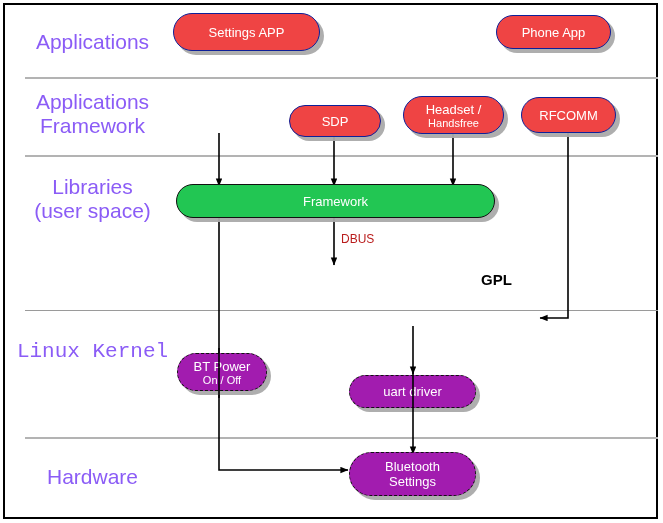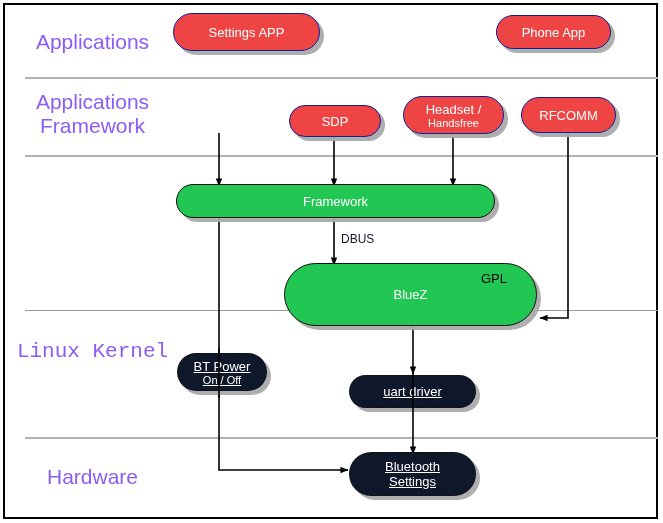--- a/index.html
+++ b/index.html
@@ -55,36 +55,36 @@
   }
   .node.blue {
     background: #ef4444;
     border: 1px solid #0d2099;
   }
   .node.green {
     background: #22c653;
     border: 1px solid #111111;
   }
   .node.red {
-    background: #0f172a;
+    background: #a21caf;
     border: 1px dashed #111111;
-    text-decoration: underline;
   }
   .node .l1 { font-size: 13px; }
   .node .l2 { font-size: 11px; }
   .node.green .l1 { font-size: 13px; }
   .badge-gpl {
     position: absolute;
     color: #000000;
-    font-size: 13px;
+    font-size: 15px;
     z-index: 6;
+    font-weight: bold;
   }
   .edge-label {
     position: absolute;
-    color: #0f172a;
+    color: #b91c1c;
     font-size: 12px;
     z-index: 6;
   }
   svg.wires {
     position: absolute;
     left: 0;
     top: 0;
     width: 663px;
     height: 523px;
     z-index: 2;
@@ -104,20 +104,22 @@
   <div class="layer-sep" style="left:25px; top:77px; width:633px;"></div>
   <div class="layer-sep" style="left:25px; top:155px; width:633px;"></div>
   <div class="layer-sep" style="left:25px; top:310px; width:633px; height:1px; background:#9a9a9a;"></div>
   <div class="layer-sep" style="left:25px; top:437px; width:633px;"></div>
 
   <div class="layer-label" style="left:10px; top:30px; width:165px;">Applications</div>
 
   <div class="layer-label" style="left:10px; top:90px; width:165px;">Applications
 Framework</div>
 
+  <div class="layer-label" style="left:10px; top:175px; width:165px;">Libraries
+(user space)</div>
 
   <div class="layer-label" style="left:10px; top:340px; width:165px;font-family:Liberation Mono, monospace;">Linux Kernel</div>
 
   <div class="layer-label" style="left:10px; top:465px; width:165px;">Hardware</div>
 
   <svg class="wires">
     <defs>
       <marker id="arrow" markerWidth="9" markerHeight="9" refX="7.6" refY="3.2" orient="auto" markerUnits="userSpaceOnUse">
         <path d="M0,0 L8,3.2 L0,6.4 z" fill="#000000"></path>
       </marker>
@@ -159,23 +161,20 @@
   </div>
 
   <div class="node blue" style="left:521px; top:97px; width:95px; height:36px;">
     <span class="l1">RFCOMM</span>
   </div>
 
   <div class="node green" style="left:176px; top:184px; width:319px; height:34px;">
     <span class="l1">Framework</span>
   </div>
 
-  <div class="node green" style="left:284px; top:263px; width:253px; height:63px;">
-    <span class="l1">BlueZ</span>
-  </div>
 
   <div class="badge-gpl" style="left:481px; top:271px;">GPL</div>
 
   <div class="edge-label" style="left:341px; top:232px;">DBUS</div>
 
   <div class="node red" style="left:177px; top:353px; width:90px; height:38px;">
     <span class="l1">BT Power</span>
     <span class="l2">On / Off</span>
   </div>
 

